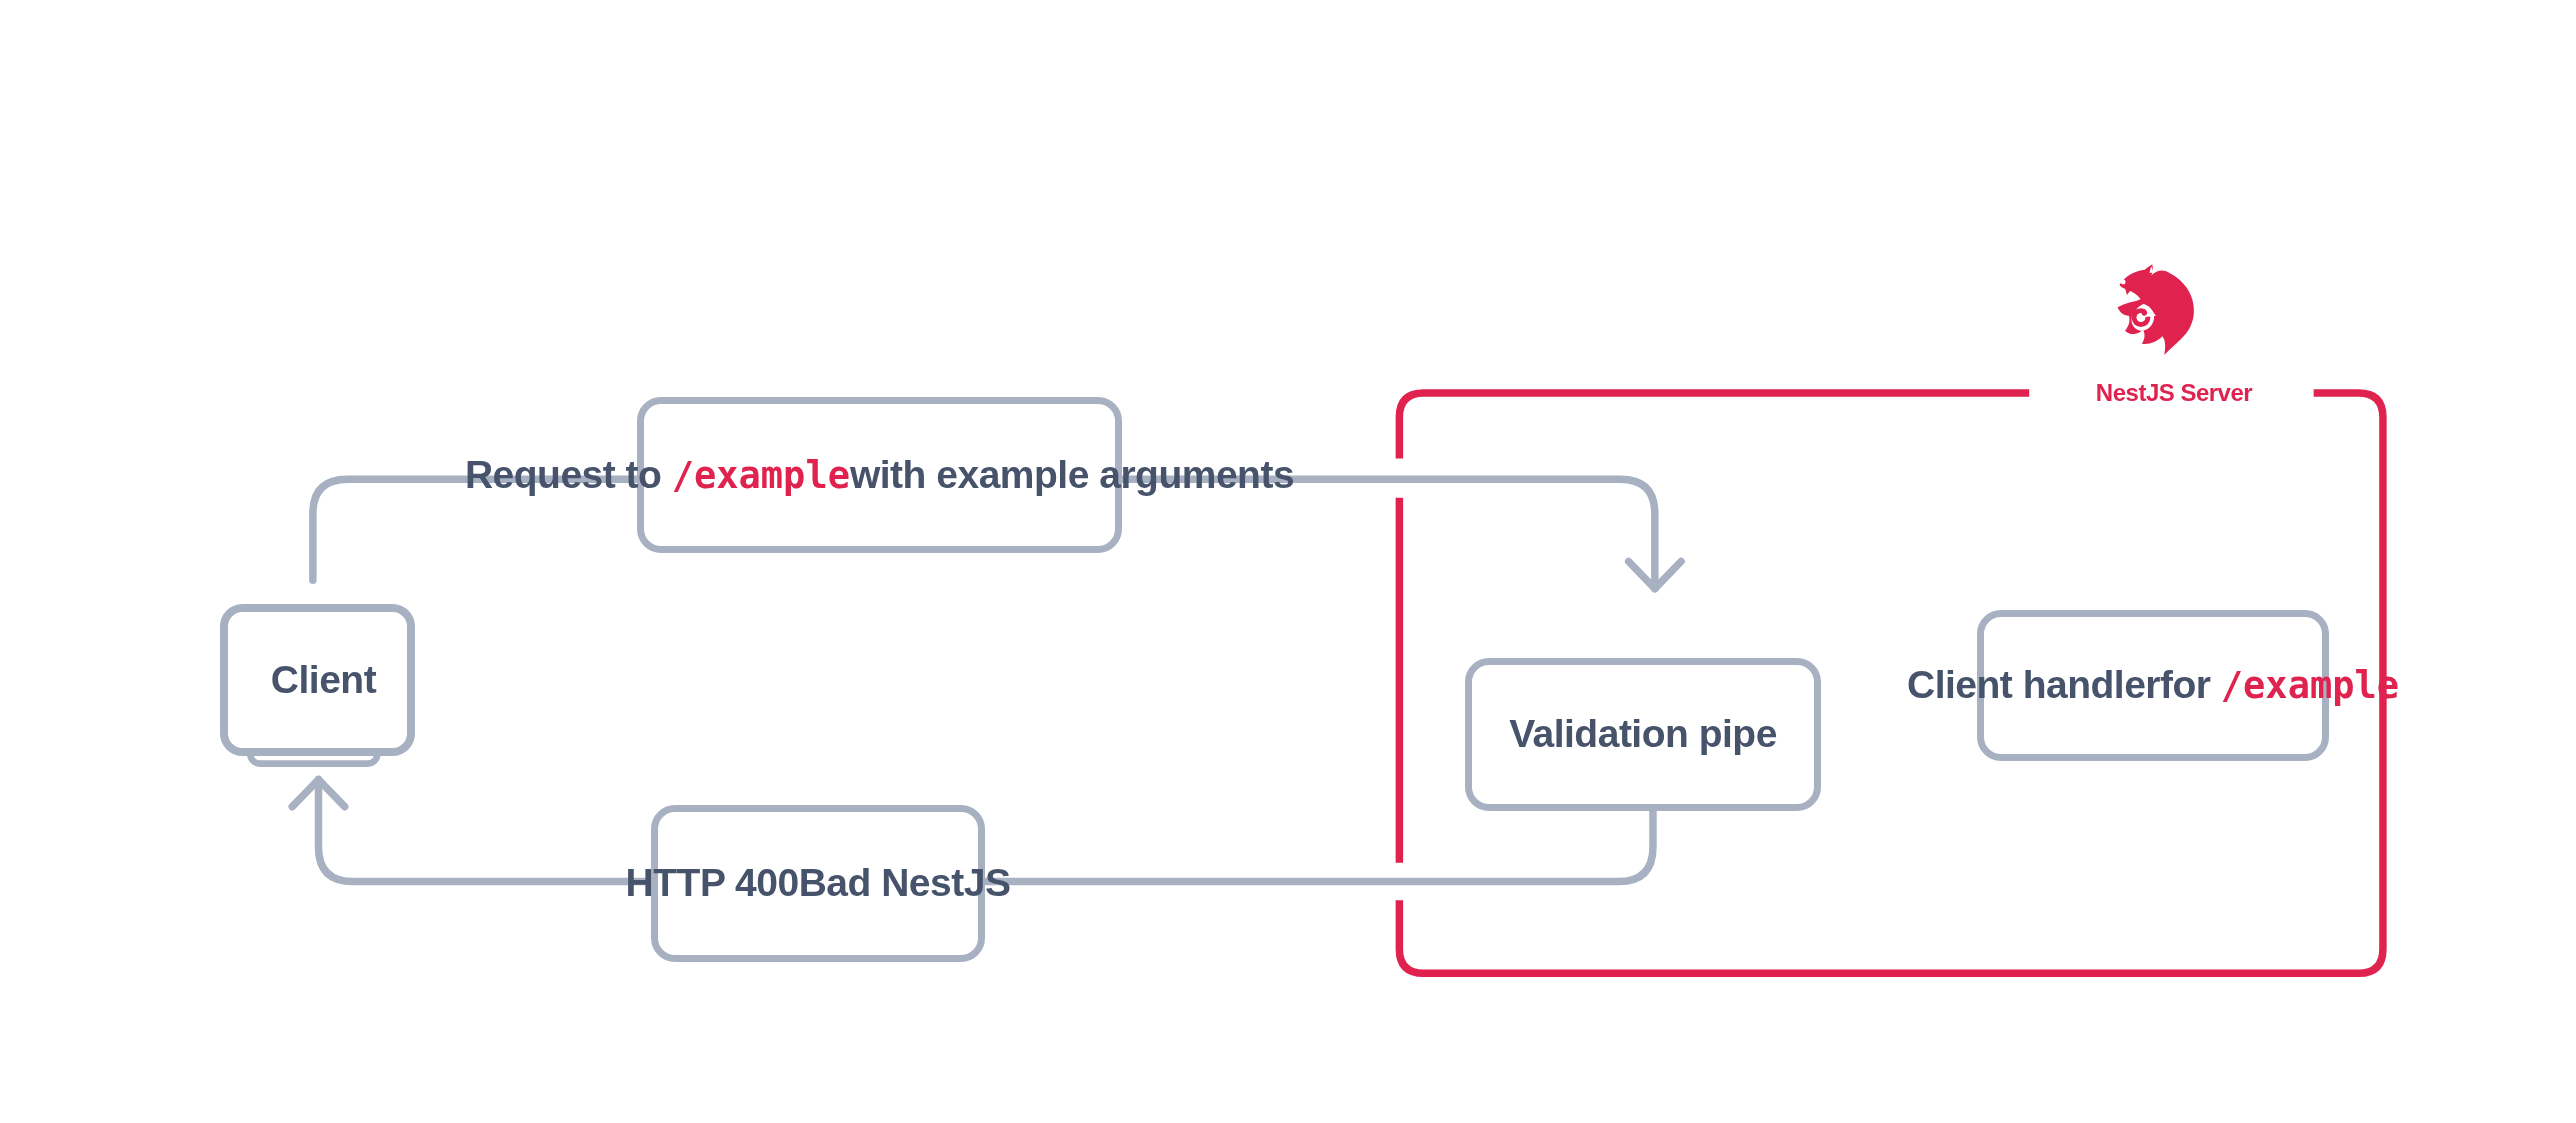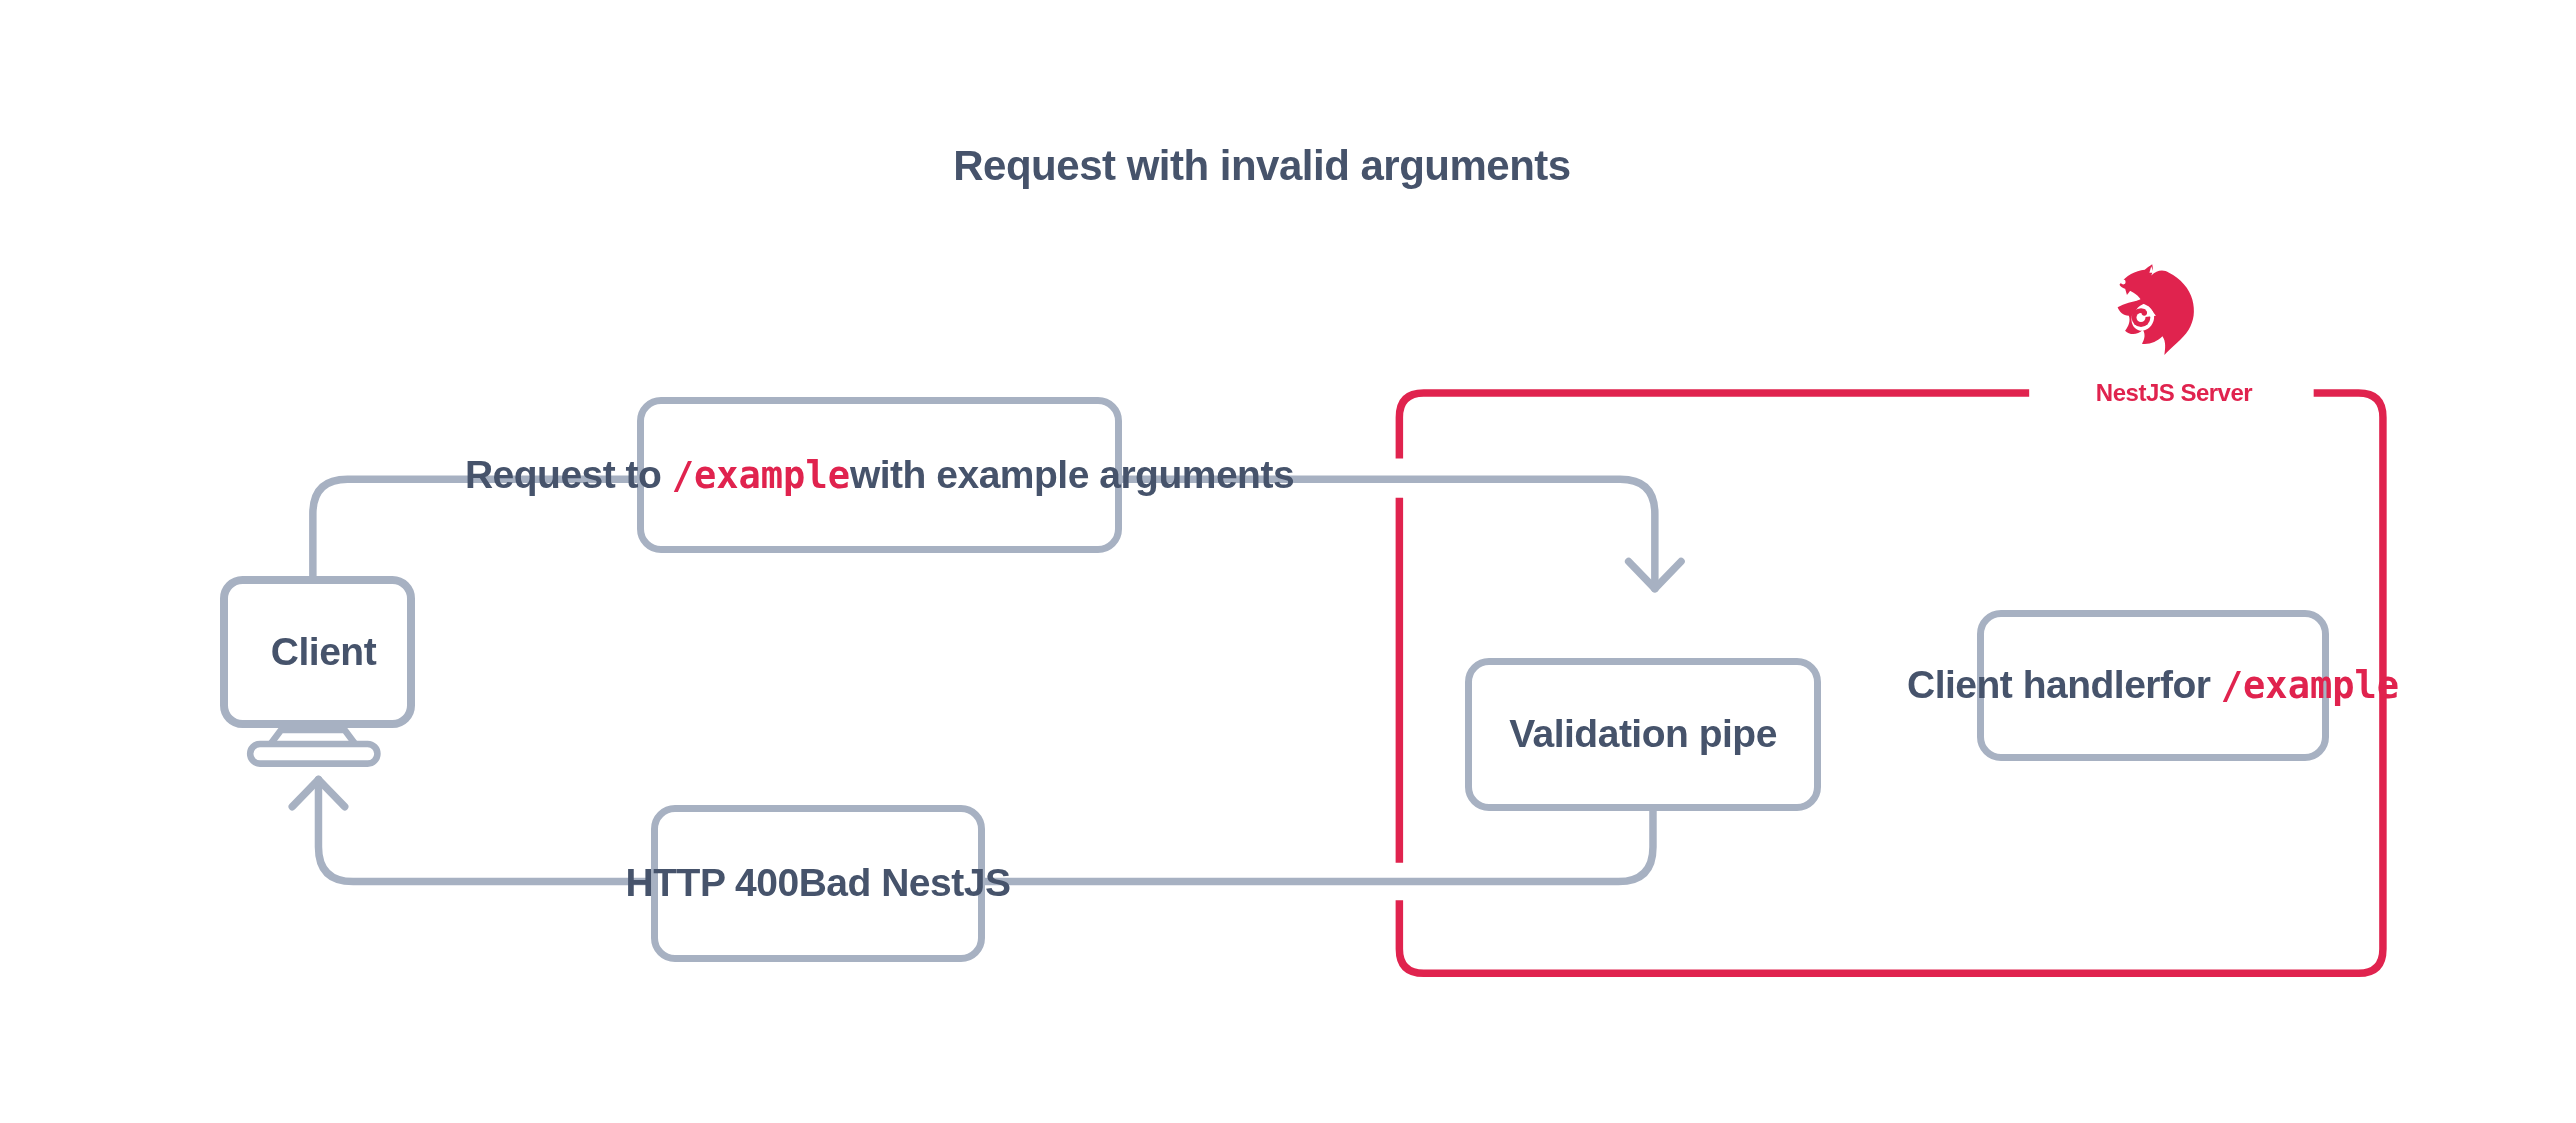--- a/index.html
+++ b/index.html
@@ -56,21 +56,21 @@
     font-size: 37px;
     font-weight: 600;
     letter-spacing: 0;
     color: var(--c-accent, #E0234E);
     margin-left: 10.3px;
   }
   .node-request    { left: 637px;  top: 397px; width: 485px; height: 156px; }
   .node-validation { left: 1465px; top: 610px; width: 356px; height: 153px; margin-top: 48px; }
   .node-route      { left: 1977px; top: 610px; width: 352px; height: 151px; }
   .node-response   { left: 651px;  top: 805px; width: 334px; height: 157px; }
-  .node-client     { left: 220px;  top: 576px; width: 195px; height: 152px; border-radius: 22.5px; border-width: 8.4px; padding-left: 12px; }
+  .node-client     { left: 220px;  top: 604px; width: 195px; height: 152px; border-radius: 22.5px; border-width: 8.4px; padding-left: 12px; }
   .server-label {
     position: absolute;
     left: 2174px;
     top: 393px;
     transform: translate(-50%, -50%);
     white-space: nowrap;
     color: var(--c-accent, #E0234E);
     font-size: 24px;
     font-weight: 700;
     letter-spacing: -0.5px;
@@ -99,21 +99,20 @@
     <path d="M 312 862 L 340 833 L 368 862" fill="none" style="stroke:var(--c-line,#A7B1C2)" stroke-width="8" stroke-linecap="round" stroke-linejoin="round"></path>
 
     <path d="M 300 780 L 368 780 L 380 796 L 288 796 Z" fill="#ffffff" style="stroke:var(--c-line,#A7B1C2)" stroke-width="7" stroke-linejoin="round"></path>
     <rect x="267" y="795" width="136" height="21" rx="10.5" fill="#ffffff" style="stroke:var(--c-line,#A7B1C2)" stroke-width="7"></rect>
 
     <path d="M 2472 420 H 2520 Q 2546 420 2546 446 V 1014 Q 2546 1040 2520 1040 H 1521 Q 1495 1040 1495 1014 V 962
              M 1495 922 V 532
              M 1495 490 V 446 Q 1495 420 1521 420 H 2168" fill="none" style="stroke:var(--c-accent,#E0234E)" stroke-width="8" stroke-linecap="butt" stroke-linejoin="round"></path>
   </svg>
 
-  <div class="diagram-title">Request with invalid arguments</div>
 
   <div class="node node-client">
     <span>Client</span>
   </div>
 
   <div class="node node-request">
     <div class="ln"><span>Request to</span><span class="mono">/example</span></div>
     <div class="ln">with example arguments</div>
   </div>
 

